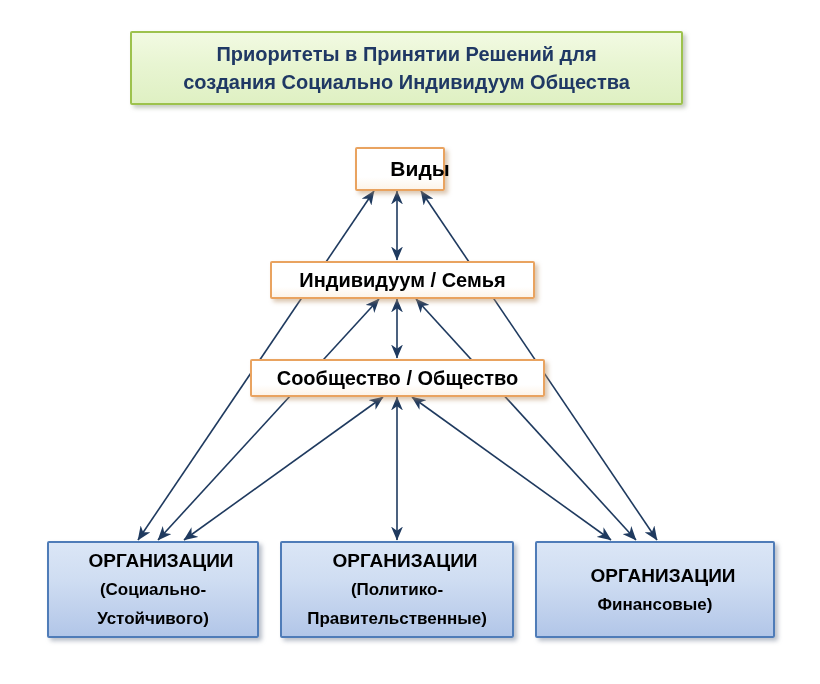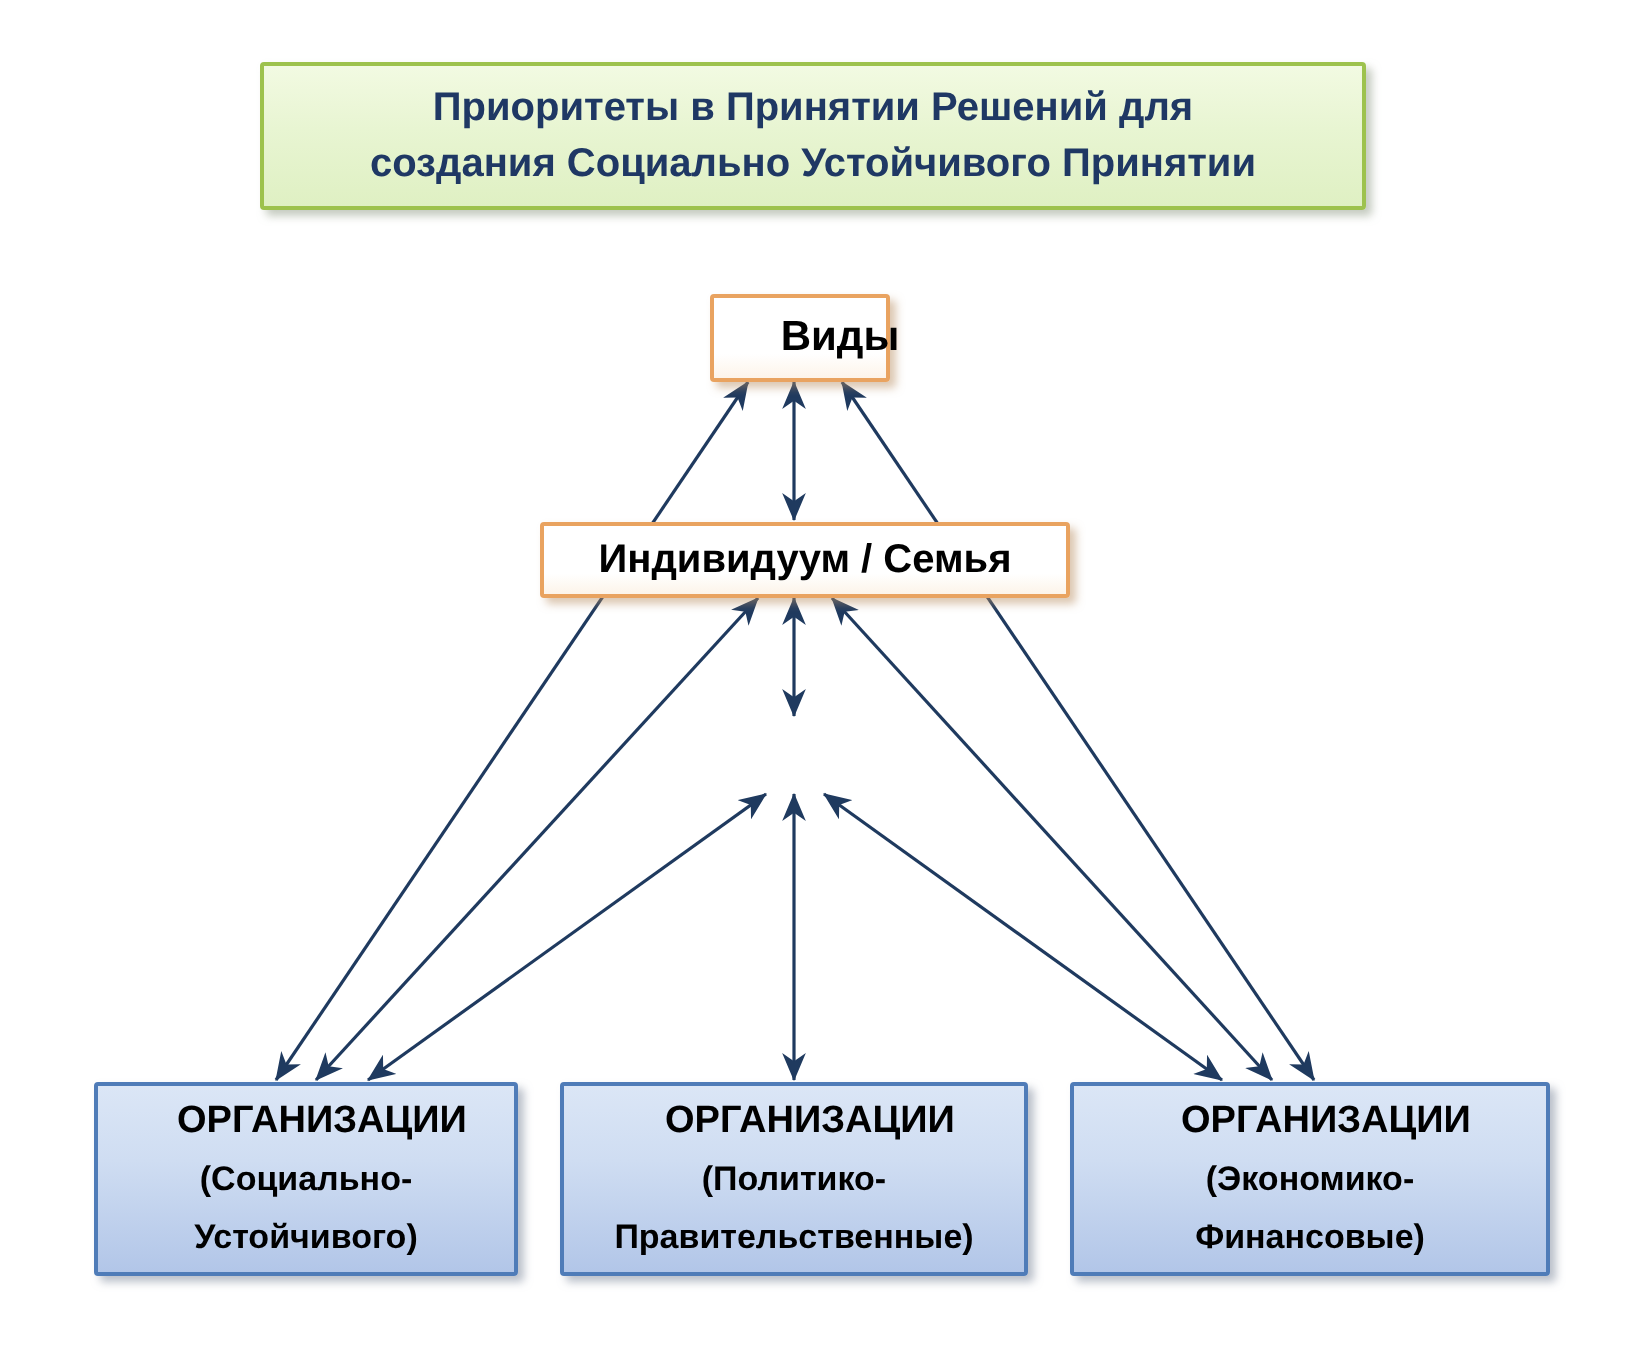--- a/index.html
+++ b/index.html
@@ -57,43 +57,45 @@
       <line x1="374" y1="191" x2="138" y2="540" stroke="#1f3a5f" stroke-width="1.6" marker-start="url(#ah-start)" marker-end="url(#ah-end)"></line>
       <line x1="379" y1="299" x2="158" y2="540" stroke="#1f3a5f" stroke-width="1.6" marker-start="url(#ah-start)" marker-end="url(#ah-end)"></line>
       <line x1="383" y1="397" x2="184" y2="540" stroke="#1f3a5f" stroke-width="1.6" marker-start="url(#ah-start)" marker-end="url(#ah-end)"></line>
       <line x1="421" y1="191" x2="657" y2="540" stroke="#1f3a5f" stroke-width="1.6" marker-start="url(#ah-start)" marker-end="url(#ah-end)"></line>
       <line x1="416" y1="299" x2="636" y2="540" stroke="#1f3a5f" stroke-width="1.6" marker-start="url(#ah-start)" marker-end="url(#ah-end)"></line>
       <line x1="412" y1="397" x2="611" y2="540" stroke="#1f3a5f" stroke-width="1.6" marker-start="url(#ah-start)" marker-end="url(#ah-end)"></line>
     </svg>
 
   <div class="box title-box">
     <div>Приоритеты в Принятии Решений для</div>
-    <div>создания Социально Устойчивого Принятии</div>
+    <div>создания Социально Индивидуум Общества</div>
   </div>
 
   <div class="box white-box species-box">
     <div>Виды</div>
   </div>
 
   <div class="box white-box individual-box">
     <div>Индивидуум / Семья</div>
   </div>
 
+  <div class="box white-box community-box">
+    <div>Сообщество / Общество</div>
+  </div>
 
   <div class="box org-box org-social">
     <div class="org-line1">ОРГАНИЗАЦИИ</div>
     <div>(Социально-</div>
     <div>Устойчивого)</div>
   </div>
 
   <div class="box org-box org-political">
     <div class="org-line1">ОРГАНИЗАЦИИ</div>
     <div>(Политико-</div>
     <div>Правительственные)</div>
   </div>
 
   <div class="box org-box org-economic">
     <div class="org-line1">ОРГАНИЗАЦИИ</div>
-    <div>(Экономико-</div>
     <div>Финансовые)</div>
   </div>
 
 </div>
 
 </body></html>

